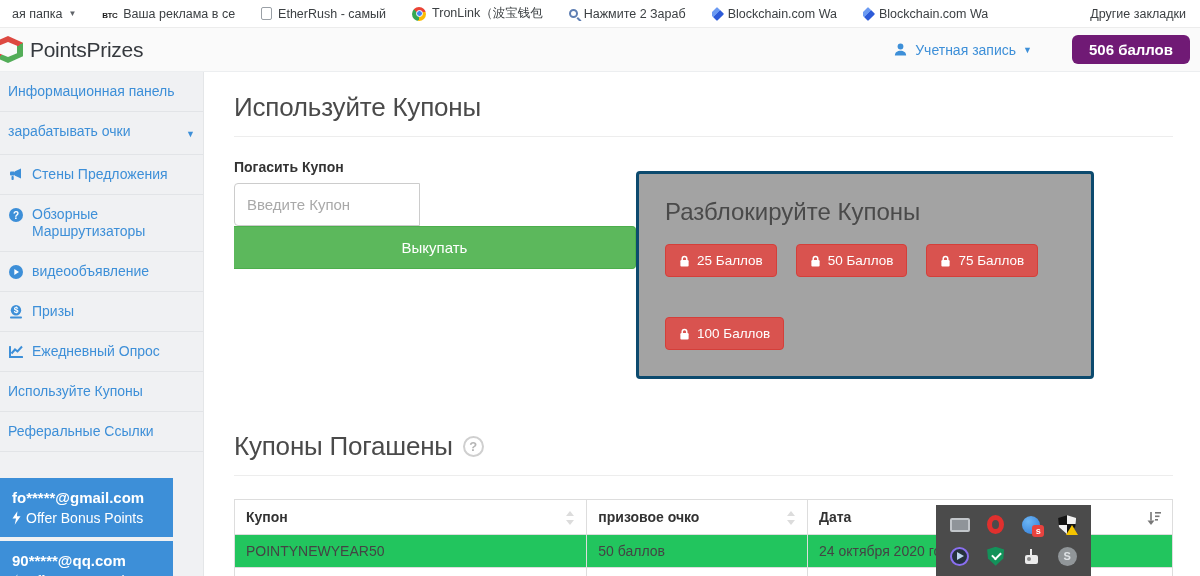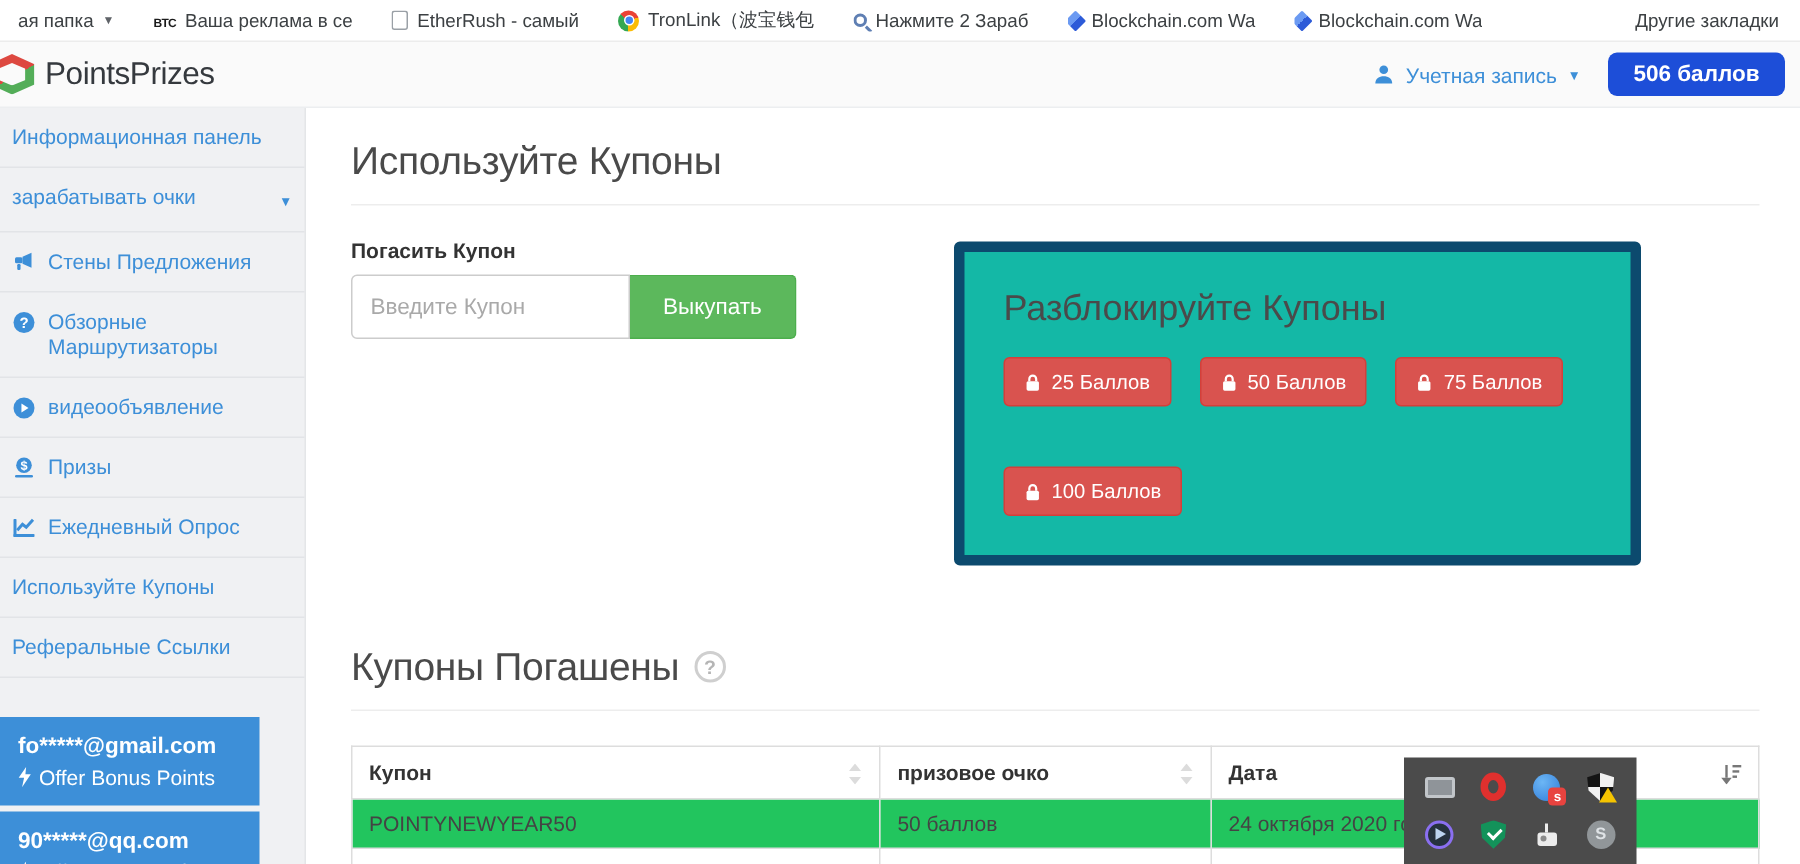--- a/index.html
+++ b/index.html
@@ -19,47 +19,47 @@
   .ic-search { width:9px; height:9px; border:2px solid #5f7fb3; border-radius:50%; position:relative; }
   .ic-search::after { content:""; position:absolute; width:2px; height:5px; background:#5f7fb3; left:7px; top:6px; transform:rotate(-45deg); }
   .ic-diamond { width:10px; height:10px; transform:rotate(45deg); background:linear-gradient(90deg,#6b9af2 50%,#2d5bd8 50%); border-radius:1px; }
 
   
   .header { height:44px; background:#fafafa; border-bottom:1px solid #eceef0; display:flex; align-items:center; padding:0 10px 0 0; }
   .brand { display:flex; align-items:center; }
   .hex-logo { width:30px; height:27px; margin-left:-7px; margin-right:7px; clip-path:polygon(50% 0,100% 25%,100% 75%,50% 100%,0 75%,0 25%); background:linear-gradient(150deg,#dd4840 55%,#53ad58 55%); position:relative; }
   .hex-logo::after { content:""; position:absolute; inset:6px; clip-path:polygon(50% 0,100% 25%,100% 75%,50% 100%,0 75%,0 25%); background:#fafafa; }
   .brand-text { font-size:21px; font-weight:normal; color:#35393e; letter-spacing:-0.3px; }
-  .header-right { margin-left:auto; display:flex; align-items:center; gap:18px;text-align:center; }
+  .header-right { margin-left:auto; display:flex; align-items:center; gap:40px;text-align:center; }
   .account { display:flex; align-items:center; gap:7px; color:#3d8fd8; font-size:14px; cursor:pointer; }
   .account .caret { font-size:9px; }
-  .points-badge { background:#1d4ed8; color:#fff; font-size:15px; font-weight:bold; padding:6px 17px; border-radius:6px; cursor:pointer; }
+  .points-badge { background:#701a75; color:#fff; font-size:15px; font-weight:bold; padding:6px 17px; border-radius:6px; cursor:pointer; }
 
   
   .layout { display:flex; height:504px; }
   .sidebar { width:204px; background:#f0f1f3; border-right:1px solid #e4e6e8; flex-shrink:0; font-size:14px; }
   .side-item { padding:11px 8px; border-bottom:1px solid #e2e4e7; color:#3d8fd8; cursor:pointer; display:flex; align-items:flex-start; gap:8px; line-height:17px; }
   .side-item .grow { flex:1; }
   .side-item .caret { font-size:9px; color:#3d8fd8; padding-top:3px; }
   .si-icon { width:16px; height:16px; flex-shrink:0; margin-top:1px; }
   .side-item.wrap { flex-wrap:wrap; }
 
   .main { flex:1; padding:20px 28px 0 30px; background:#fff; }
   .h1 { font-size:26px; font-weight:400; color:#4a4a4a; letter-spacing:-0.2px; }
   .rule { border:none; border-top:1px solid #ededed; margin:13px 0 0 0; }
 
   .form-row { display:flex; margin-top:22px; }
   .form-col { width:402px; }
   .form-label { font-size:14px; font-weight:bold; color:#333; margin-bottom:8px; }
-  .input-group { display:flex; }
+  .input-group { display:flex;flex-direction:column; }
   .coupon-input { width:186px; height:43px; border:1px solid #ccc; border-radius:4px 0 0 4px; padding:0 12px; font-size:15px; color:#555; outline:none; font-family:"Liberation Sans",sans-serif; }
   .coupon-input::placeholder { color:#a9a9a9; }
   .redeem-btn { height:43px; padding:0 22px; background:#5cb85c; color:#fff; border:1px solid #4cae4c; border-left:none; border-radius:0 4px 4px 0; font-size:15px; cursor:pointer; font-family:"Liberation Sans",sans-serif; }
 
-  .unlock-card { width:458px; background:#14b8a6; border:7px solid #0c4a6e; border-radius:4px; padding:24px 26px 26px 26px; margin-top:2px; }
+  .unlock-card { width:458px; background:#a3a3a3; border:3px solid #0c4a6e; border-radius:4px; padding:24px 26px 26px 26px; margin-top:12px; }
   .unlock-title { font-size:24px; font-weight:400; color:#4a4a4a; margin-bottom:18px; }
   .unlock-btns { display:flex; flex-wrap:wrap; gap:20px 19px; }
   .lock-btn { display:inline-flex; align-items:center; gap:7px; background:#d9534f; border:1px solid #d43f3a; color:#fff; font-size:13.5px; padding:8px 13px; border-radius:4px; cursor:pointer; font-family:"Liberation Sans",sans-serif; }
   .unlock-btns .brk { flex-basis:100%; height:0; }
 
   .section2 { margin-top:52px; }
   .sec2-head { display:flex; align-items:center; gap:10px; }
   .q-circle { width:21px; height:21px; border:2px solid #cfcfcf; border-radius:50%; display:flex; align-items:center; justify-content:center; }
   .q-circle::after { content:"?"; color:#b5b5b5; font-size:13px; font-weight:bold; }
 

